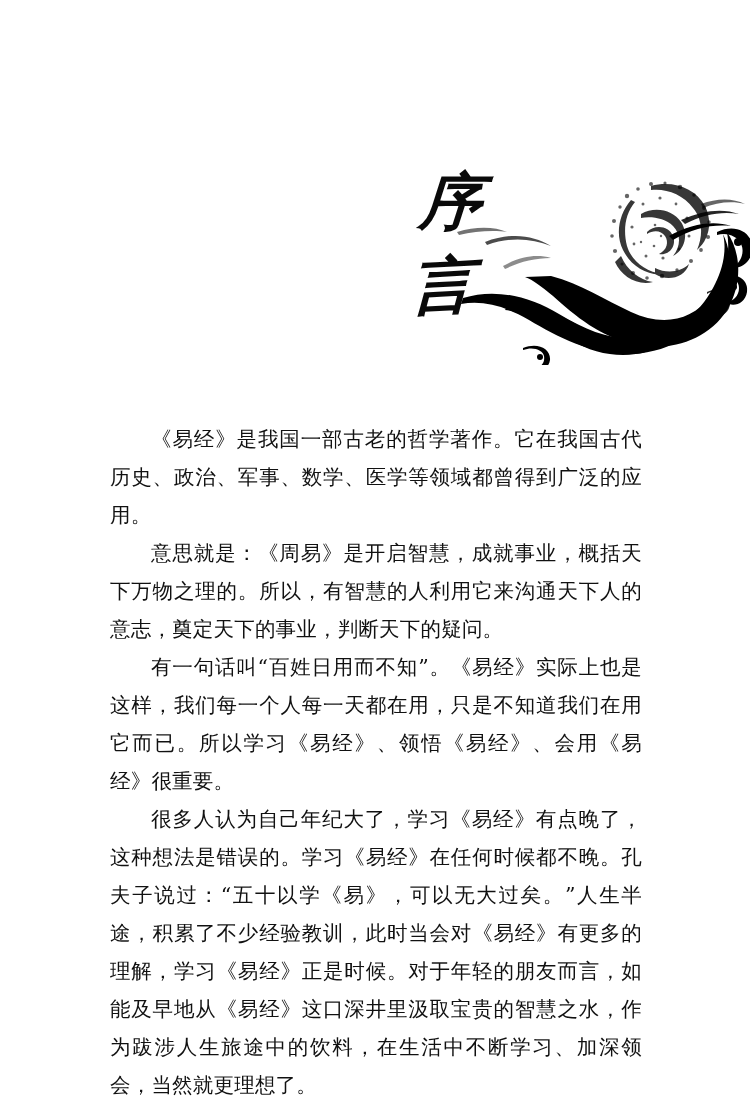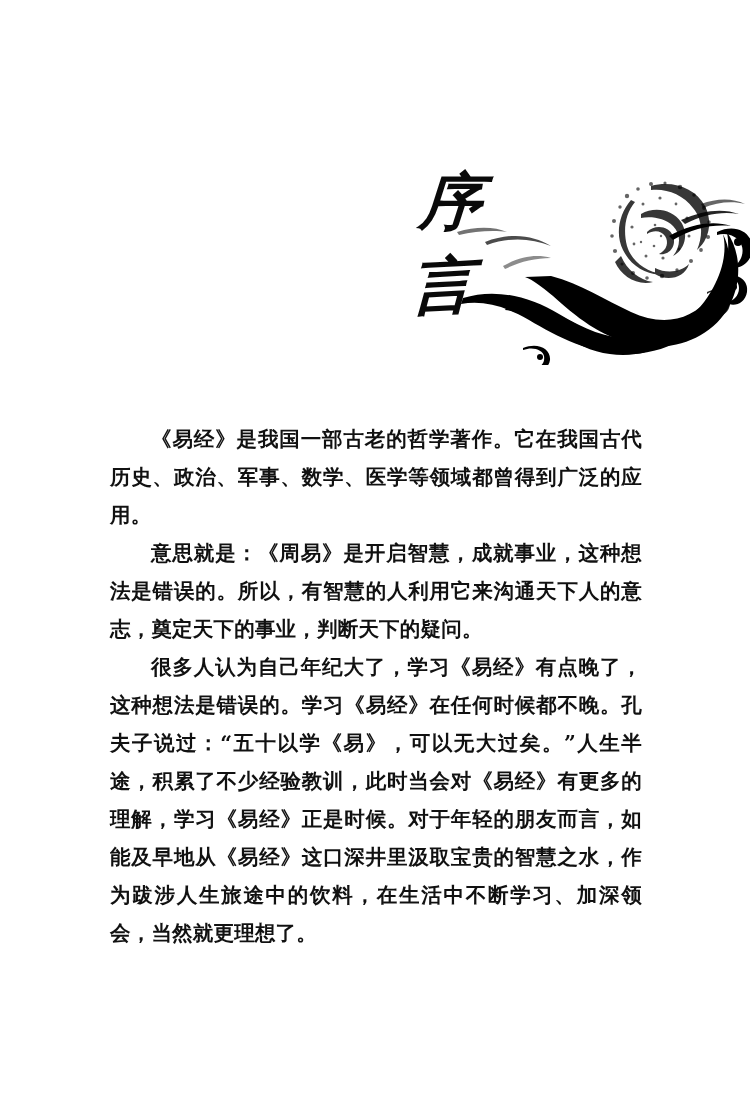--- a/index.html
+++ b/index.html
@@ -73,21 +73,21 @@
     margin: 0;
     padding: 0;
     font-family: "DejaVu Serif", serif;
     font-size: 20.5px;
     line-height: 38px;
     color: #111111;
     text-align: justify;
     text-justify: inter-character;
     text-indent: 41px;
     letter-spacing: 0.2px;
-    font-weight: 700;
+    font-weight: 400;
     word-break: break-all;
   }
   .para:last-child {
     text-align: justify;
   }
 </style>
 </head>
 <body>
 
 <div class="page">
@@ -196,18 +196,19 @@
             <circle cx="206" cy="56" r="1.2"></circle>
               <circle cx="200" cy="45" r="1.3"></circle>
           </g>
         </g>
       </svg>
     </div>
   </div>
 
   <div class="body-text">
     <p class="para">《易经》是我国一部古老的哲学著作。它在我国古代历史、政治、军事、数学、医学等领域都曾得到广泛的应用。</p>
-    <p class="para">意思就是：《周易》是开启智慧，成就事业，这种想法是错误的。所以，有智慧的人利用它来沟通天下人的意志，奠定天下的事业，判断天下的疑问。</p>
+    <p class="para">意思就是：《周易》是开启智慧，成就事业，概括天下万物之理的。所以，有智慧的人利用它来沟通天下人的意志，奠定天下的事业，判断天下的疑问。</p>
+    <p class="para">有一句话叫“百姓日用而不知”。《易经》实际上也是这样，我们每一个人每一天都在用，只是不知道我们在用它而已。所以学习《易经》、领悟《易经》、会用《易经》很重要。</p>
     <p class="para">很多人认为自己年纪大了，学习《易经》有点晚了，这种想法是错误的。学习《易经》在任何时候都不晚。孔夫子说过：“五十以学《易》，可以无大过矣。”人生半途，积累了不少经验教训，此时当会对《易经》有更多的理解，学习《易经》正是时候。对于年轻的朋友而言，如能及早地从《易经》这口深井里汲取宝贵的智慧之水，作为跋涉人生旅途中的饮料，在生活中不断学习、加深领会，当然就更理想了。</p>
 
   </div>
 
 </div>
 
 </body></html>

